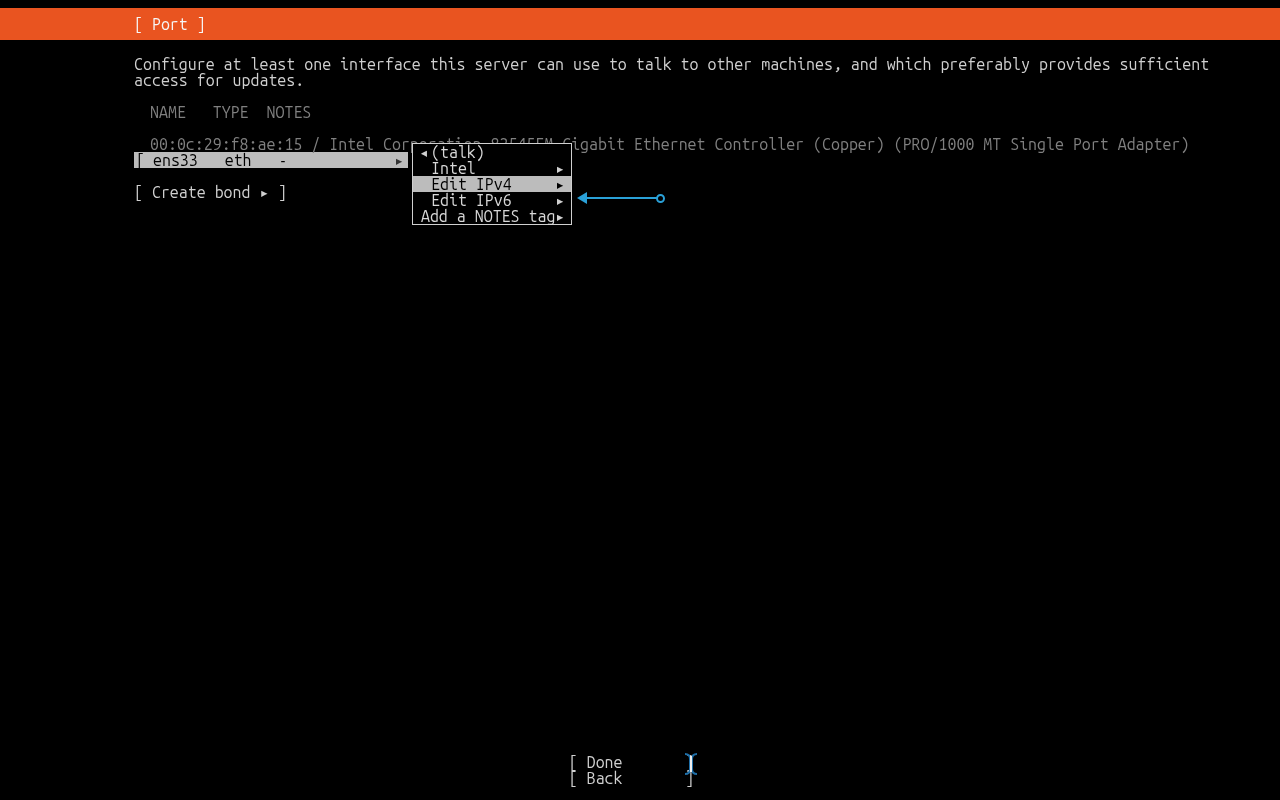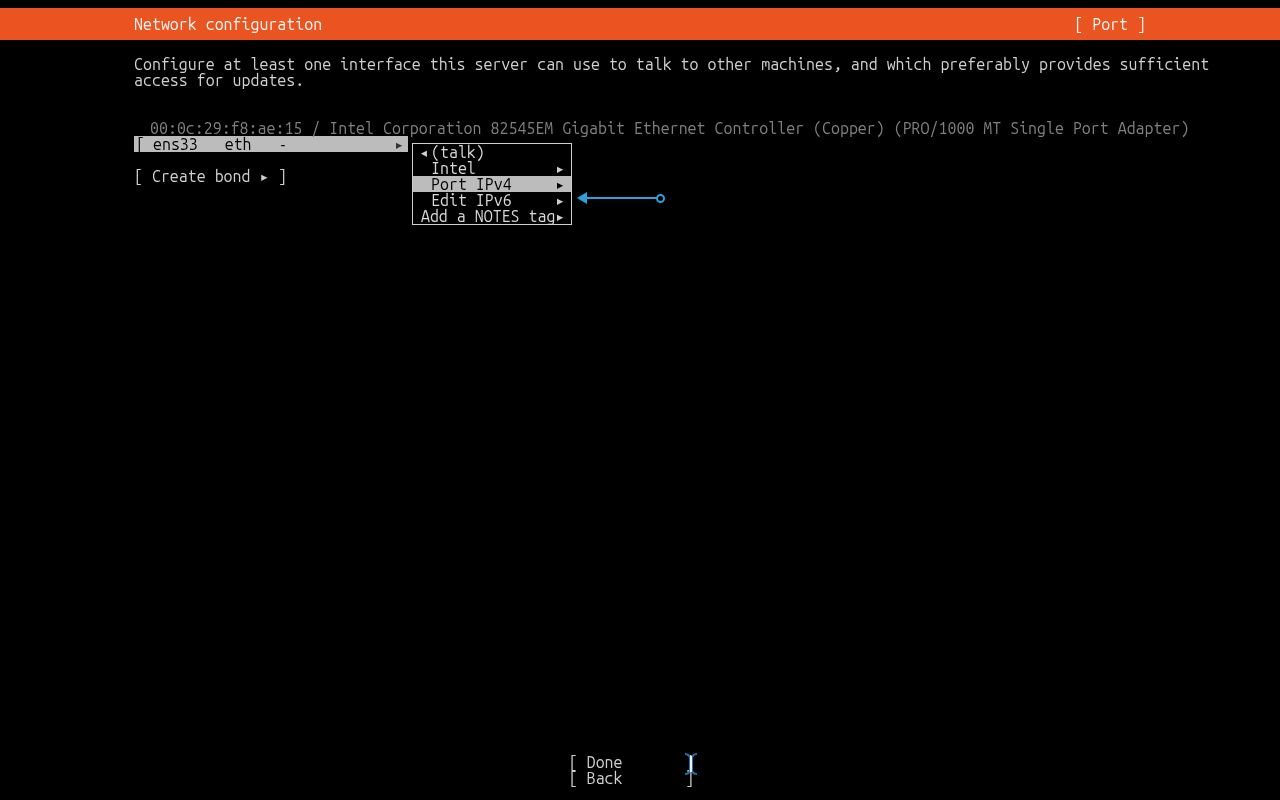--- a/index.html
+++ b/index.html
@@ -49,29 +49,29 @@
   
   .footer{position:absolute;left:0;right:17px;top:754px;display:flex;justify-content:center;color:#d0d0d0}
   .footer .box{white-space:pre;font-size:16px;line-height:16px}
 </style>
 </head>
 <body>
 
 <div class="topgap"></div>
 
 <div class="bar">
-  <span class="title">Network configuration</span>
   <span class="help">[ Port ]</span>
 </div>
 
 <div class="content">
   <div class="instr"><span>Configure at least one interface this server can use to talk to other machines, and which preferably provides sufficient</span>
 <span>access for updates.</span></div>
 
   <div class="table">
+    <div class="hdr"><span>NAME</span>   <span>TYPE</span>  <span>NOTES</span></div>
 
     <div class="row">
       <div class="selrow">
         <span class="lbkt">[</span>
         <span class="cells"><span>ens33</span>   <span>eth</span>   <span>-</span></span>
         <span class="tri">▸</span>
       </div>
     </div>
 
 
@@ -86,21 +86,21 @@
       <span class="txt">(talk)</span>
       <span class="suf"></span>
     </div>
     <div class="mi">
       <span class="pre"></span>
       <span class="txt">Intel</span>
       <span class="suf">▸</span>
     </div>
     <div class="mi sel">
       <span class="pre"></span>
-      <span class="txt">Port IPv4</span>
+      <span class="txt">Edit IPv4</span>
       <span class="suf">▸</span>
     </div>
     <div class="mi">
       <span class="pre"></span>
       <span class="txt">Edit IPv6</span>
       <span class="suf">▸</span>
     </div>
     <div class="mi">
       <span class="pre"></span>
       <span class="txt">Add a NOTES tag</span>

